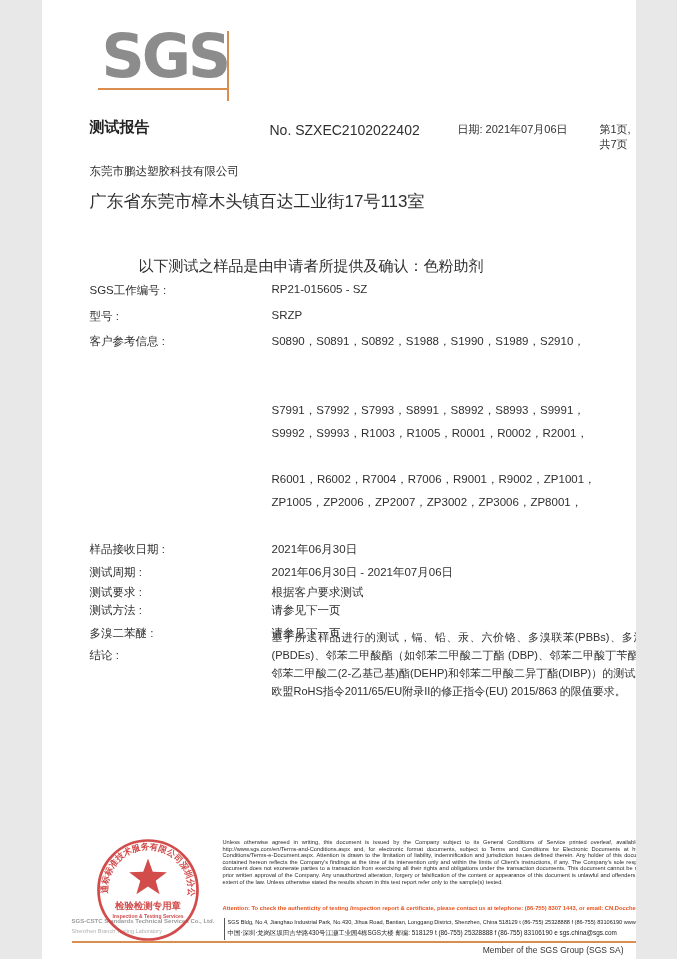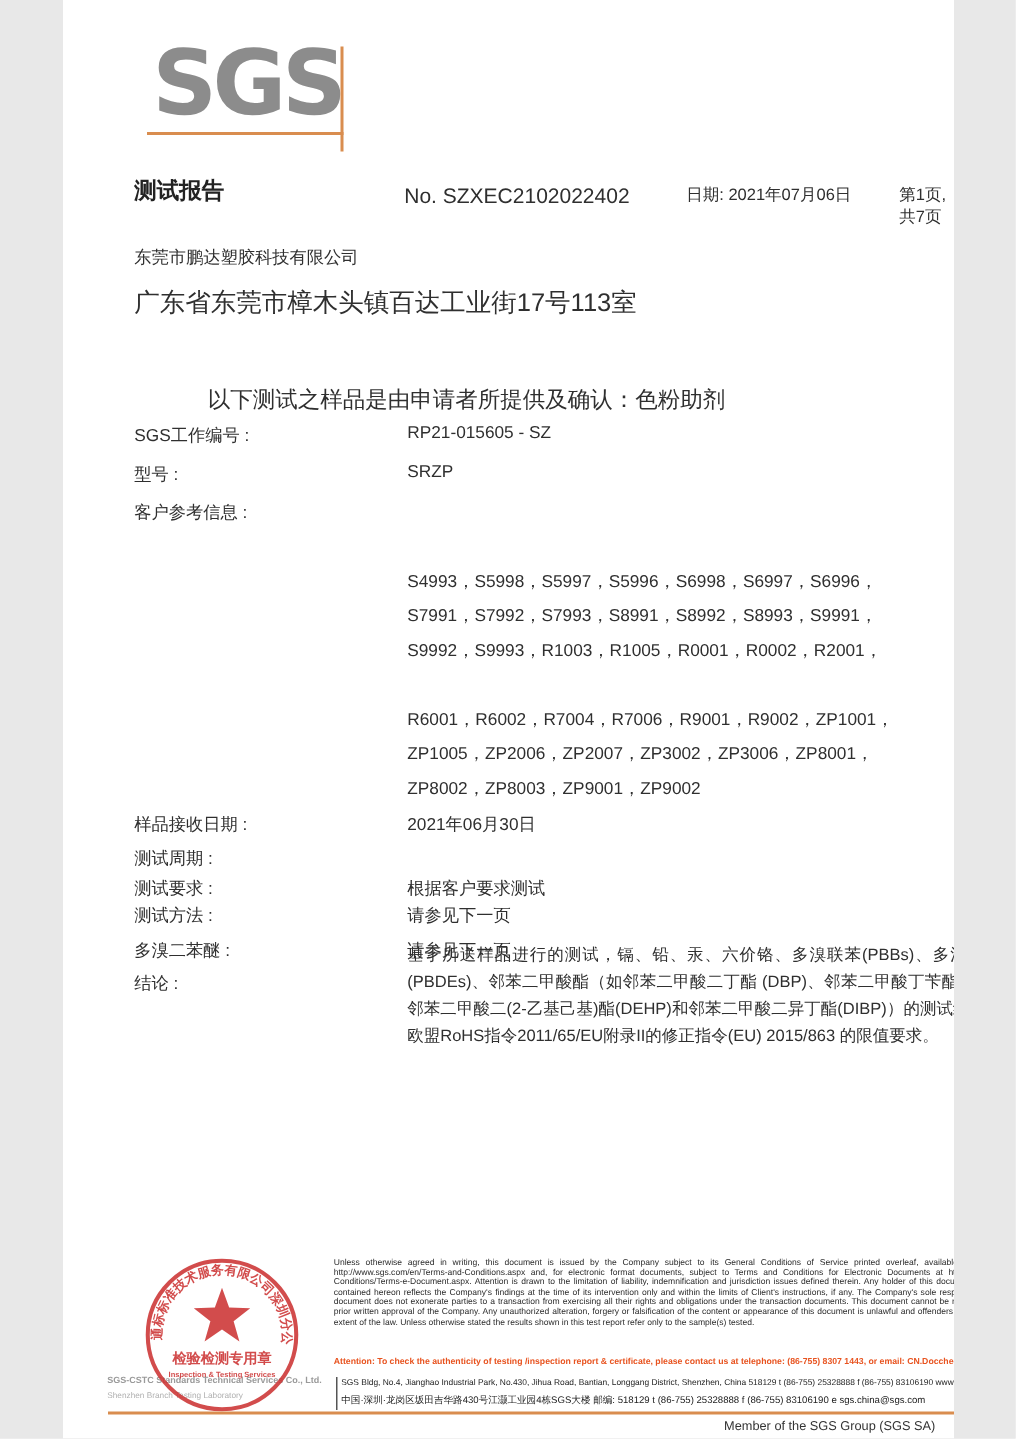--- a/index.html
+++ b/index.html
@@ -60,31 +60,31 @@
 
   <div class="abs statement">以下测试之样品是由申请者所提供及确认：色粉助剂</div>
 
   <div class="abs flabel lbl-col" style="top:283px">SGS工作编号 :</div>
   <div class="abs fvalue val-col" style="top:283px">RP21-015605 - SZ</div>
 
   <div class="abs flabel lbl-col" style="top:309px">型号 :</div>
   <div class="abs fvalue val-col" style="top:309px">SRZP</div>
 
   <div class="abs flabel lbl-col" style="top:334px">客户参考信息 :</div>
-  <div class="abs fvalue val-col" style="top:380px">S4993，S5998，S5997，S5996，S6998，S6997，S6996，</div>
+  <div class="abs fvalue val-col" style="top:334px">S0890，S0891，S0892，S1988，S1990，S1989，S2910，</div>
   <div class="abs fvalue val-col" style="top:403px">S7991，S7992，S7993，S8991，S8992，S8993，S9991，</div>
   <div class="abs fvalue val-col" style="top:426px">S9992，S9993，R1003，R1005，R0001，R0002，R2001，</div>
   <div class="abs fvalue val-col" style="top:472px">R6001，R6002，R7004，R7006，R9001，R9002，ZP1001，</div>
   <div class="abs fvalue val-col" style="top:495px">ZP1005，ZP2006，ZP2007，ZP3002，ZP3006，ZP8001，</div>
-  <div class="abs fvalue val-col" style="top:518px">ZP8002，ZP8003，ZP9001，ZP9002</div>
 
   <div class="abs flabel lbl-col" style="top:542px">样品接收日期 :</div>
   <div class="abs fvalue val-col" style="top:542px">2021年06月30日</div>
 
   <div class="abs flabel lbl-col" style="top:565px">测试周期 :</div>
+  <div class="abs fvalue val-col" style="top:565px">2021年06月30日 - 2021年07月06日</div>
 
   <div class="abs flabel lbl-col" style="top:585px">测试要求 :</div>
   <div class="abs fvalue val-col" style="top:585px">根据客户要求测试</div>
 
   <div class="abs flabel lbl-col" style="top:603px">测试方法 :</div>
   <div class="abs fvalue val-col" style="top:603px">请参见下一页</div>
 
   <div class="abs flabel lbl-col" style="top:626px">多溴二苯醚 :</div>
   <div class="abs fvalue val-col" style="top:626px">请参见下一页</div>
 

